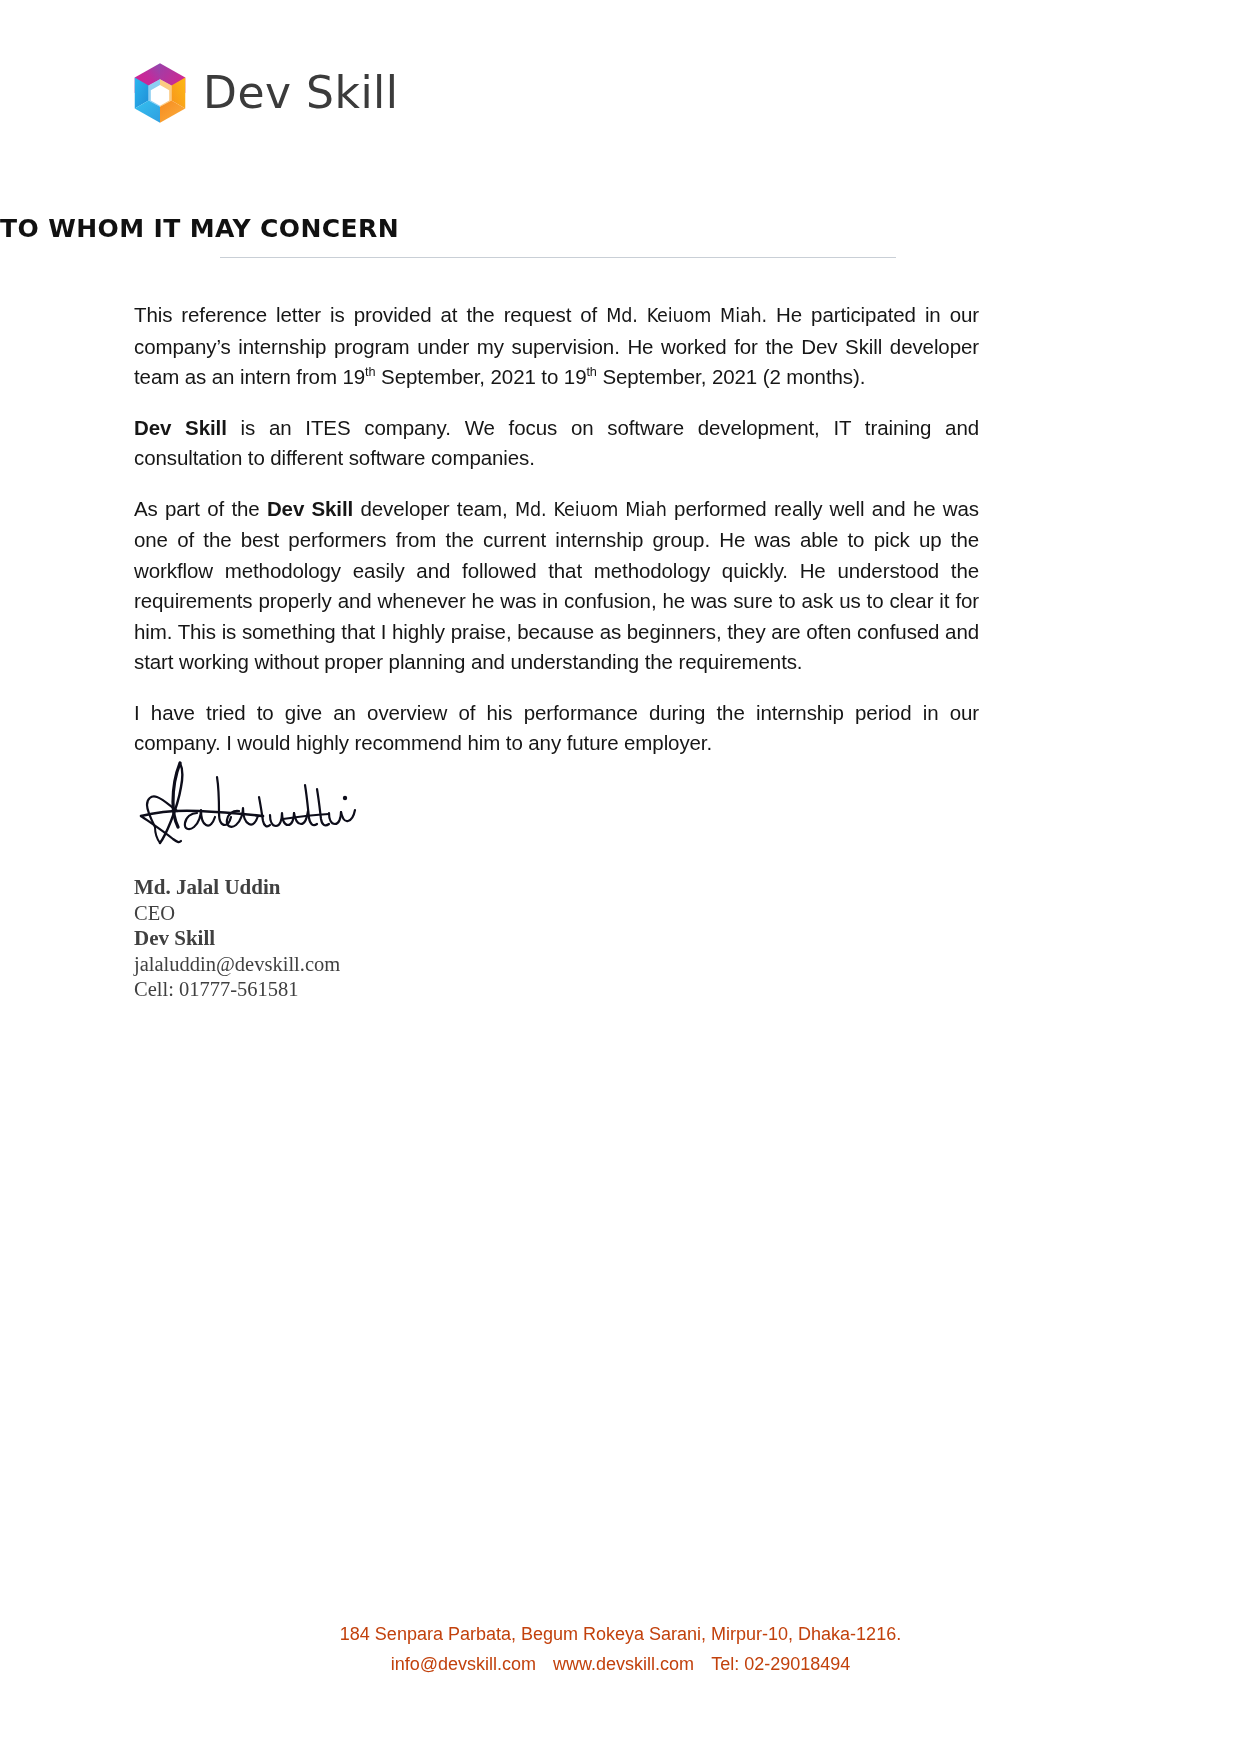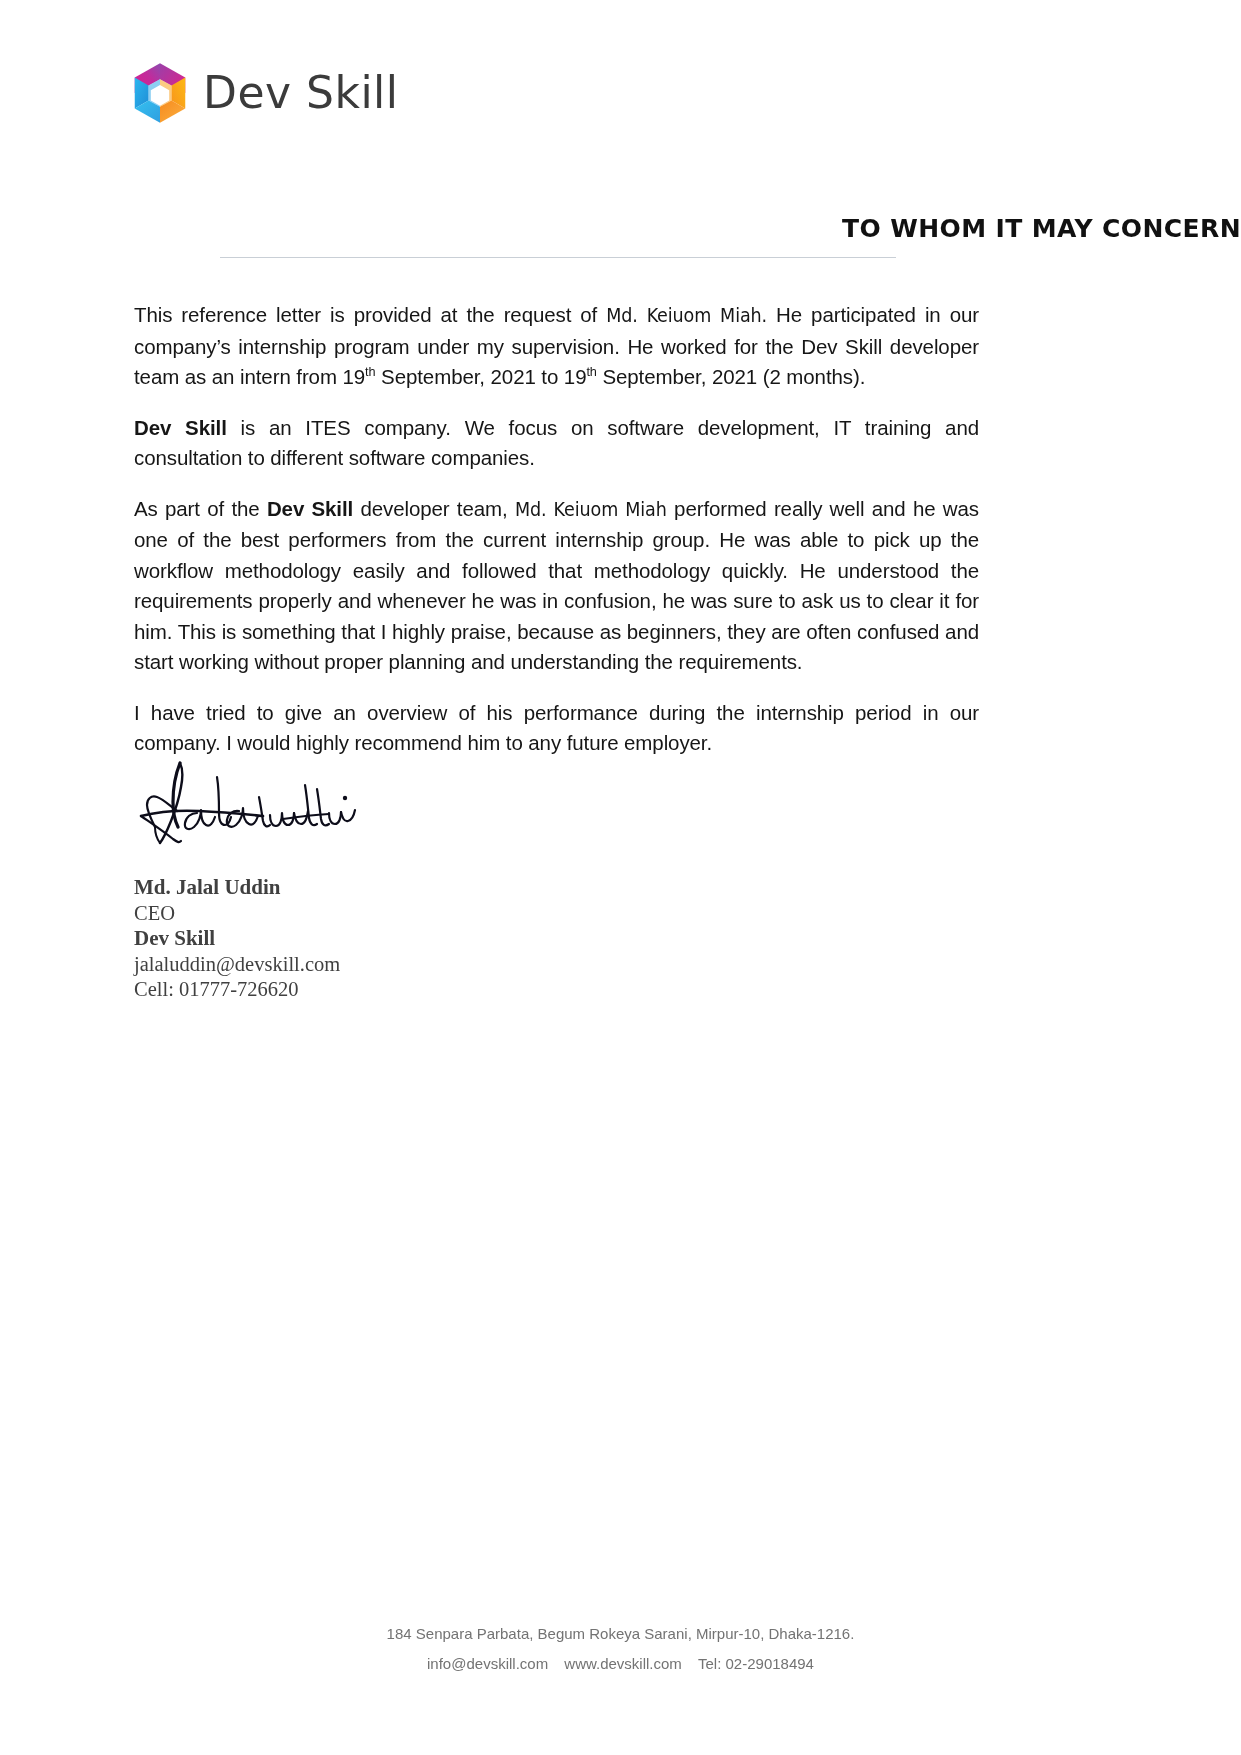--- a/index.html
+++ b/index.html
@@ -43,21 +43,21 @@
     line-height: 1;
     white-space: nowrap;
   }
 
   
   .title {
     position: absolute;
     left: 0;
     top: 214px;
     width: 1241px;
-    text-align: right;
+    text-align: left;
     font-family: "DejaVu Sans", sans-serif;
     font-size: 25px;
     font-weight: 700;
     letter-spacing: 0.4px;
     color: #111111;
   }
   .title-rule {
     position: absolute;
     left: 220px;
     top: 257px;
@@ -118,23 +118,23 @@
   .sign-block .strong { font-weight: 700; font-size: 21px; }
 
   
   .footer {
     position: absolute;
     left: 0;
     bottom: 38px;
     width: 1241px;
     text-align: center;
     font-family: "Liberation Sans", sans-serif;
-    font-size: 15px;
+    font-size: 18px;
     line-height: 30px;
-    color: #737373;
+    color: #c2410c;
     margin-top: 8px;
   }
   .footer .line2 span { margin: 0 6px; }
 </style>
 </head>
 <body>
 
 <div class="page">
 
   <div class="logo-block">
@@ -230,21 +230,21 @@
         <circle cx="212" cy="43" r="2.2" fill="#0d0d1a" stroke="none"></circle>
       </g>
     </svg>
   </div>
 
   <div class="sign-block">
     <div class="strong">Md. Jalal Uddin</div>
     <div>CEO</div>
     <div class="strong">Dev Skill</div>
     <div>jalaluddin@devskill.com</div>
-    <div>Cell: 01777-726620</div>
+    <div>Cell: 01777-561581</div>
   </div>
 
   <div class="footer">
     <div class="line1">184 Senpara Parbata, Begum Rokeya Sarani, Mirpur-10, Dhaka-1216.</div>
     <div class="line2">
       <span>info@devskill.com</span>
       <span>www.devskill.com</span>
       <span>Tel: 02-29018494</span>
     </div>
   </div>

